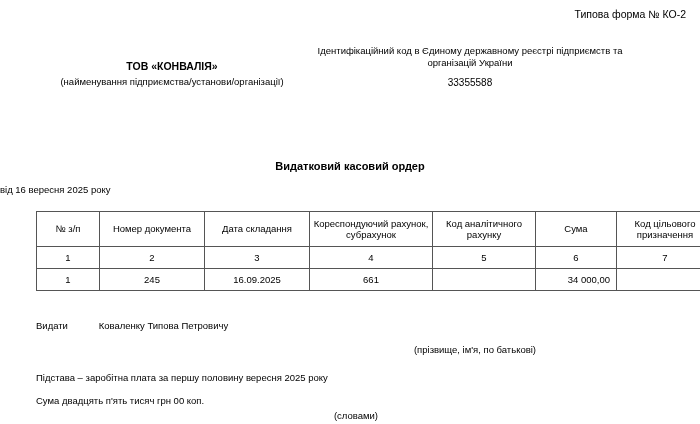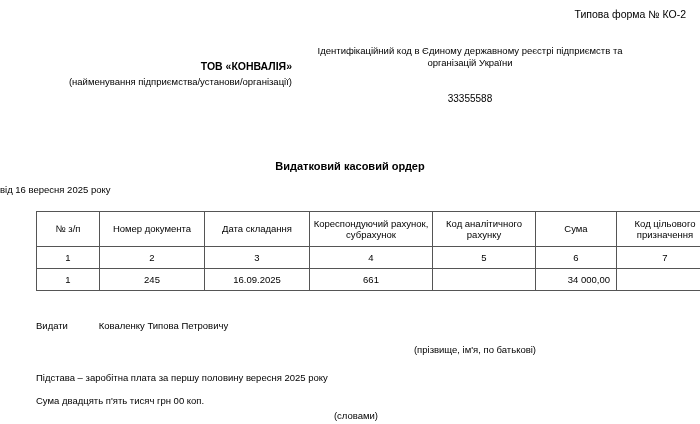--- a/index.html
+++ b/index.html
@@ -24,21 +24,21 @@
     top: 8px;
     right: 14px;
     font-size: 10.5px;
     white-space: nowrap;
   }
   .org-block {
     position: absolute;
     top: 60px;
     left: 52px;
     width: 240px;
-    text-align: right;
+    text-align: center;
   }
   .org-name {
     font-size: 10.5px;
     font-weight: bold;
   }
   .org-caption {
     font-size: 9.5px;
     margin-top: 4px;
   }
   .edrpou-block {
@@ -47,21 +47,21 @@
     left: 310px;
     width: 320px;
     text-align: center;
   }
   .edrpou-label {
     font-size: 9.5px;
     line-height: 1.25;
   }
   .edrpou-value {
     font-size: 10px;
-    margin-top: 24px;
+    margin-top: 8px;
   }
   .doc-title {
     position: absolute;
     top: 160px;
     left: 0;
     width: 700px;
     text-align: center;
     font-size: 11px;
     font-weight: bold;
   }

